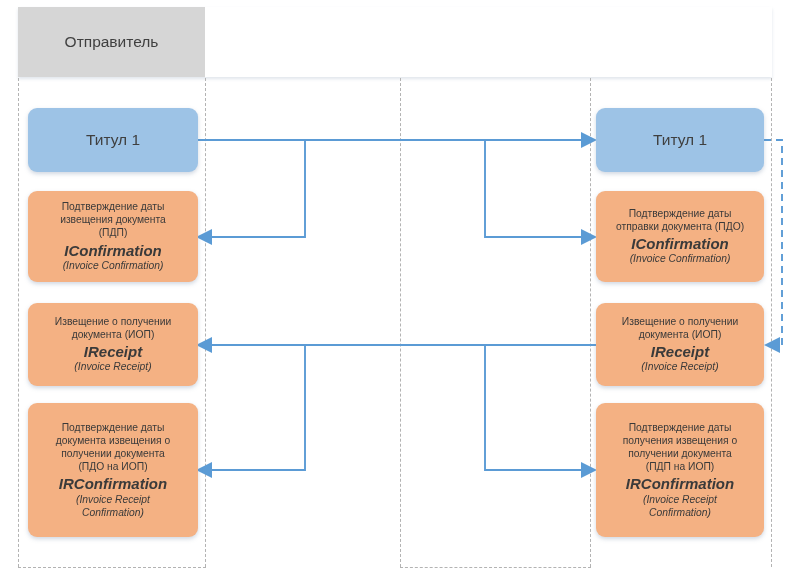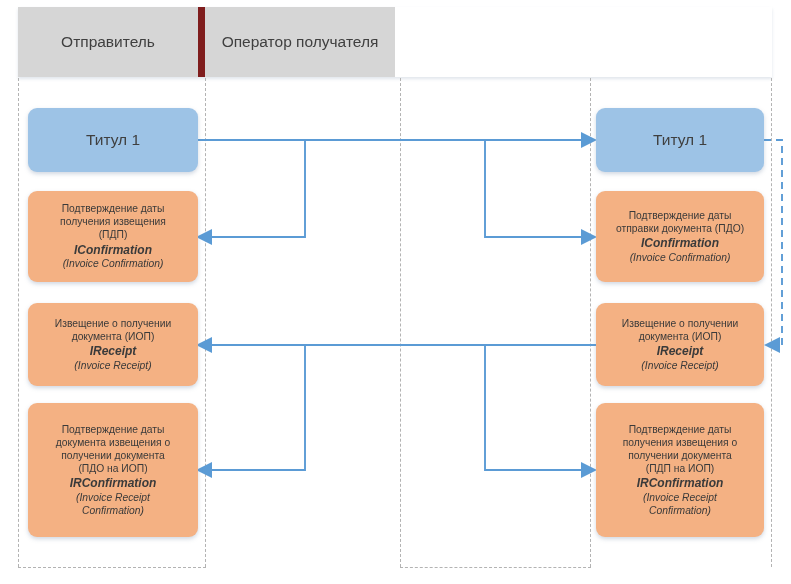--- a/index.html
+++ b/index.html
@@ -23,21 +23,21 @@
     position: absolute;
     left: 18px;
     top: 7px;
     width: 754px;
     height: 70px;
     display: flex;
     box-shadow: 0 2px 3px rgba(120,140,170,0.22);
   }
   .lane-header {
     background: #d6d6d6;
-    border-right: 7px solid #7f1d1d;
+    border-right: 2px solid #7f1d1d;
     display: flex;
     align-items: center;
     justify-content: center;
     text-align: center;
     color: #404040;
     font-size: 15.5px;
     line-height: 1.25;
     box-sizing: border-box;
   }
   .lane-header:last-child { border-right: none; }
@@ -76,21 +76,21 @@
   .node .title-big {
     font-size: 15.5px;
     color: #3f3f3f;
   }
   .node .ru {
     font-size: 10.3px;
     line-height: 1.28;
     color: #3a3a3a;
   }
   .node .code {
-    font-size: 12px;
+    font-size: 15px;
     font-weight: bold;
     font-style: italic;
     line-height: 1.3;
     margin-top: 1px;
     color: #3a3a3a;
   }
   .node .en {
     font-size: 10.3px;
     font-style: italic;
     line-height: 1.25;
@@ -119,21 +119,20 @@
   }
   .arrowhead { fill: #5b9bd5; }
 </style>
 </head>
 <body>
 
 <div id="canvas">
 
   <div class="lane-header-band">
     <div class="lane-header" style="width:187px">Отправитель</div>
-    <div class="lane-header" style="width:190px">Оператор получателя</div>
   </div>
 
   <div class="lane-divider" style="left:18px"></div>
   <div class="lane-divider" style="left:205px"></div>
   <div class="lane-divider" style="left:400px"></div>
   <div class="lane-divider" style="left:590px"></div>
   <div class="lane-divider" style="left:771px"></div>
 
   <div class="lane-bottom" style="left:18px;  top:567px; width:188px"></div>
   <div class="lane-bottom" style="left:400px; top:567px; width:191px"></div>
@@ -175,21 +174,21 @@
       <polygon class="arrowhead" points="764,345 780,337 780,353"></polygon>
     </g>
   </svg>
 
   <div class="node blue" style="left:28px; top:108px; width:170px; height:64px;">
     <div class="title-big">Титул 1</div>
   </div>
 
   <div class="node orange" style="left:28px; top:191px; width:170px; height:91px;">
     <div class="ru">Подтверждение даты</div>
-    <div class="ru">получения извещения</div>
+    <div class="ru">извещения документа</div>
     <div class="ru">(ПДП)</div>
     <div class="code">IConfirmation</div>
     <div class="en">(Invoice Confirmation)</div>
   </div>
 
   <div class="node orange" style="left:28px; top:303px; width:170px; height:83px;">
     <div class="ru">Извещение о получении</div>
     <div class="ru">документа (ИОП)</div>
     <div class="code">IReceipt</div>
     <div class="en">(Invoice Receipt)</div>

